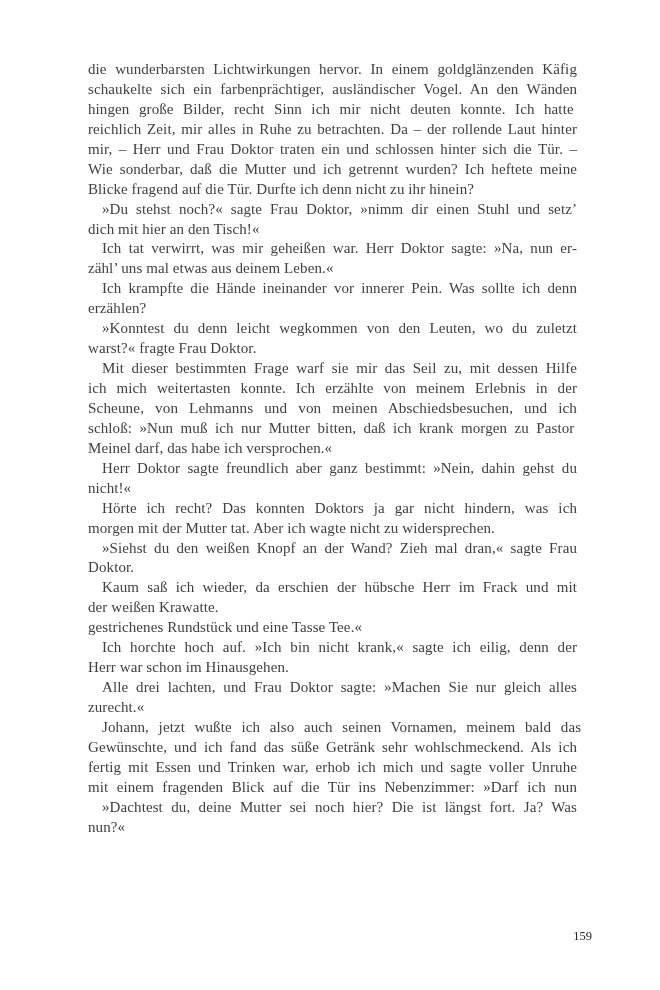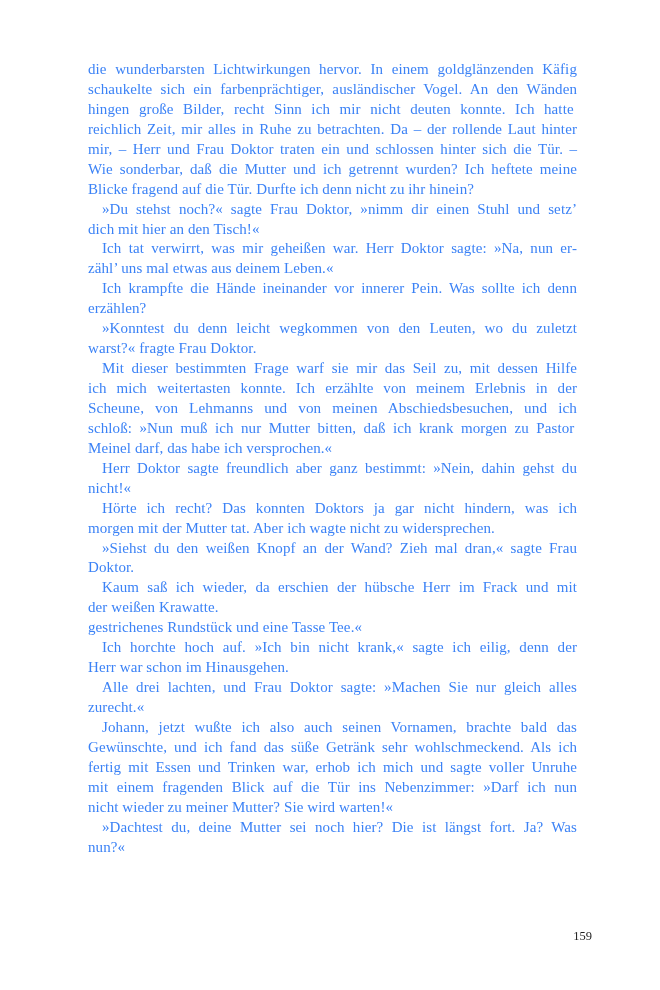--- a/index.html
+++ b/index.html
@@ -15,21 +15,21 @@
     overflow: hidden;
     font-family: "Liberation Serif", serif;
   }
   .text-block {
     position: absolute;
     left: 88px;
     top: 60px;
     width: 489px;
     font-size: 15px;
     line-height: 19.95px;
-    color: #3b82f6;
+    color: #404040;
     letter-spacing: 0.1px;
   }
   .para { margin: 0; padding: 0; }
   .line {
     white-space: nowrap;
     height: 19.95px;
   }
   .line.indent { padding-left: 14px; }
   .fit {
     display: inline-block;
@@ -101,25 +101,24 @@
       </div>
       <div class="para">
         <div class="line indent"><span class="fit" style="word-spacing: 4.8099px;">Ich horchte hoch auf. »Ich bin nicht krank,« sagte ich eilig, denn der</span></div>
         <div class="line last"><span class="fit">Herr war schon im Hinausgehen.</span></div>
       </div>
       <div class="para">
         <div class="line indent"><span class="fit" style="word-spacing: 3.99574px;">Alle drei lachten, und Frau Doktor sagte: »Machen Sie nur gleich alles</span></div>
         <div class="line last"><span class="fit">zurecht.«</span></div>
       </div>
       <div class="para">
-        <div class="line indent"><span class="fit" style="word-spacing: 5.81406px;">Johann, jetzt wußte ich also auch seinen Vornamen, brachte bald das</span></div>
+        <div class="line indent"><span class="fit" style="word-spacing: 5.81406px;">Johann, jetzt wußte ich also auch seinen Vornamen, meinem bald das</span></div>
         <div class="line"><span class="fit" style="word-spacing: 3.21094px;">Gewünschte, und ich fand das süße Getränk sehr wohlschmeckend. Als ich</span></div>
         <div class="line"><span class="fit" style="word-spacing: 3.22786px;">fertig mit Essen und Trinken war, erhob ich mich und sagte voller Unruhe</span></div>
         <div class="line"><span class="fit" style="word-spacing: 4.59375px;">mit einem fragenden Blick auf die Tür ins Nebenzimmer: »Darf ich nun</span></div>
-        <div class="line last"><span class="fit">nicht wieder zu meiner Mutter? Sie wird warten!«</span></div>
       </div>
       <div class="para">
         <div class="line indent"><span class="fit" style="word-spacing: 4.47917px;">»Dachtest du, deine Mutter sei noch hier? Die ist längst fort. Ja? Was</span></div>
         <div class="line last"><span class="fit">nun?«</span></div>
       </div>
     </div>
   <div class="folio">159</div>
 </div>
 
 </body></html>

